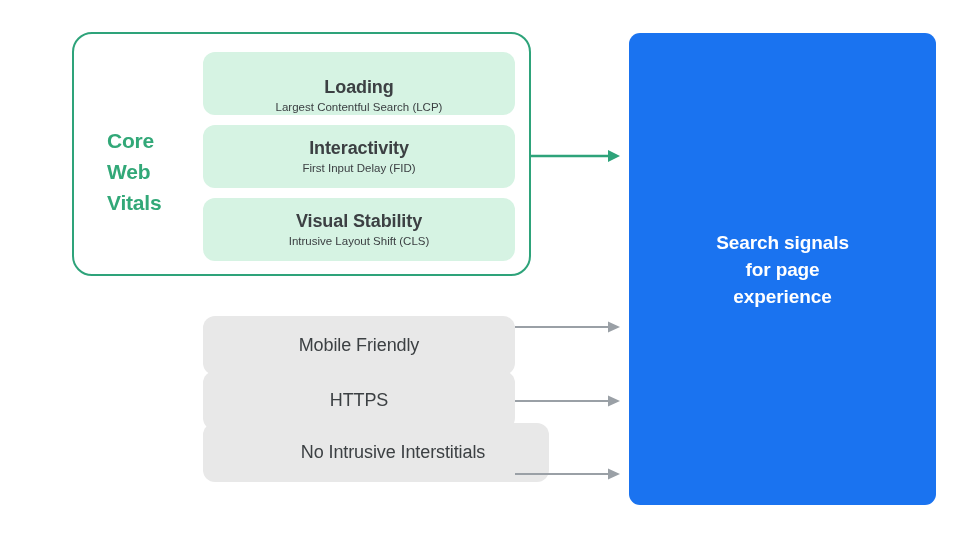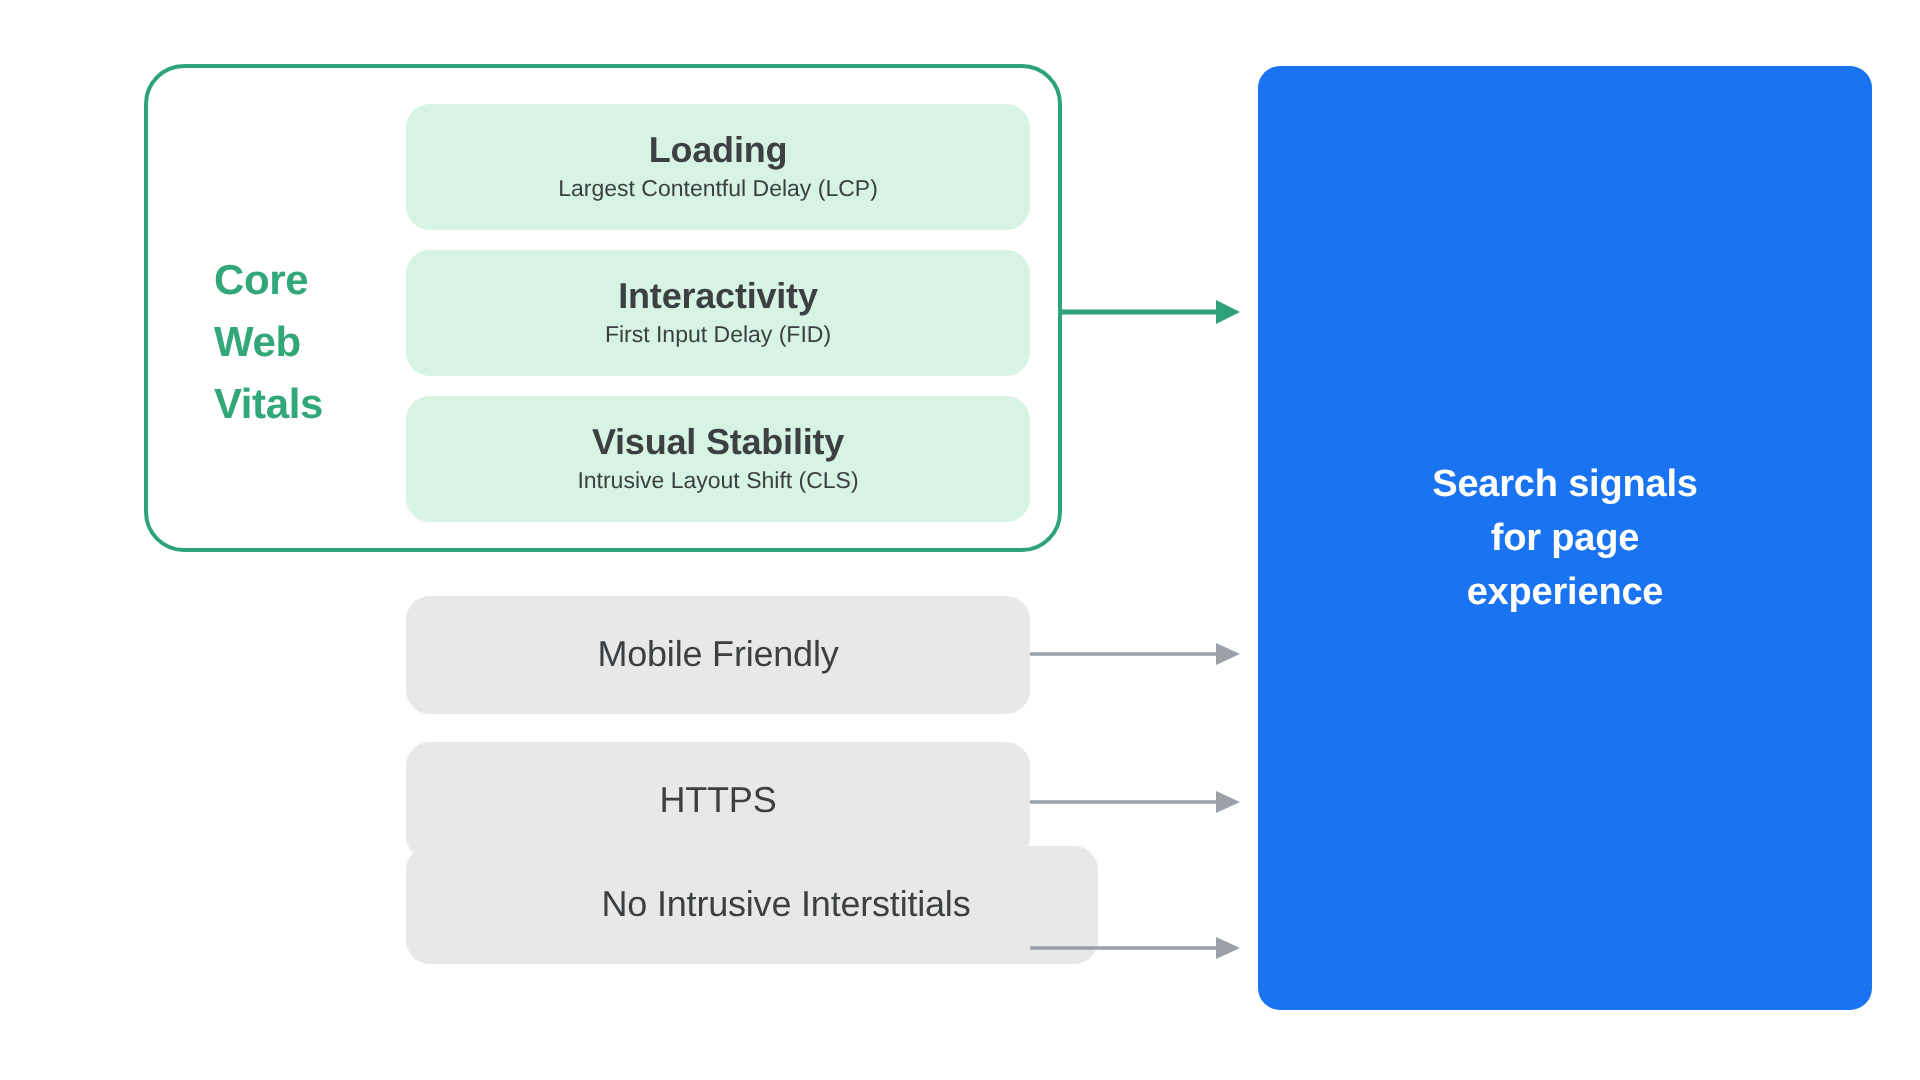--- a/index.html
+++ b/index.html
@@ -53,21 +53,21 @@
     left: 203px;
     width: 312px;
     height: 63px;
     background: #d6f3e3;
     border-radius: 12px;
     display: flex;
     flex-direction: column;
     align-items: center;
     justify-content: center;
   }
-  .vital-pill.p1 { top: 52px; }
+  .vital-pill.p1 { top: 52px; justify-content: flex-end; }
   .vital-pill.p2 { top: 125px; }
   .vital-pill.p3 { top: 198px; }
 
   .vital-title {
     font-size: 18px;
     font-weight: bold;
     color: #3c4043;
     line-height: 22px;
     letter-spacing: -0.1px;
   }
@@ -84,21 +84,21 @@
     position: absolute;
     left: 203px;
     width: 312px;
     height: 59px;
     background: #e8e8e8;
     border-radius: 12px;
     display: flex;
     align-items: center;
     justify-content: center;
   }
-  .signal-box.s1 { top: 298px; }
+  .signal-box.s1 { top: 316px; }
   .signal-box.s2 { top: 371px; }
   .signal-box.s3 { top: 423px; padding-left: 34px; }
 
   .signal-label {
     font-size: 18px;
     font-weight: normal;
     color: #3c4043;
     letter-spacing: -0.1px;
   }
 
@@ -144,21 +144,21 @@
   <div class="cwv-group"></div>
 
   <div class="cwv-label">
     <span class="cwv-line">Core</span>
     <span class="cwv-line">Web</span>
     <span class="cwv-line">Vitals</span>
   </div>
 
   <div class="vital-pill p1">
     <div class="vital-title">Loading</div>
-    <div class="vital-sub">Largest Contentful Delay (LCP)</div>
+    <div class="vital-sub">Largest Contentful Search (LCP)</div>
   </div>
 
   <div class="vital-pill p2">
     <div class="vital-title">Interactivity</div>
     <div class="vital-sub">First Input Delay (FID)</div>
   </div>
 
   <div class="vital-pill p3">
     <div class="vital-title">Visual Stability</div>
     <div class="vital-sub">Intrusive Layout Shift (CLS)</div>

